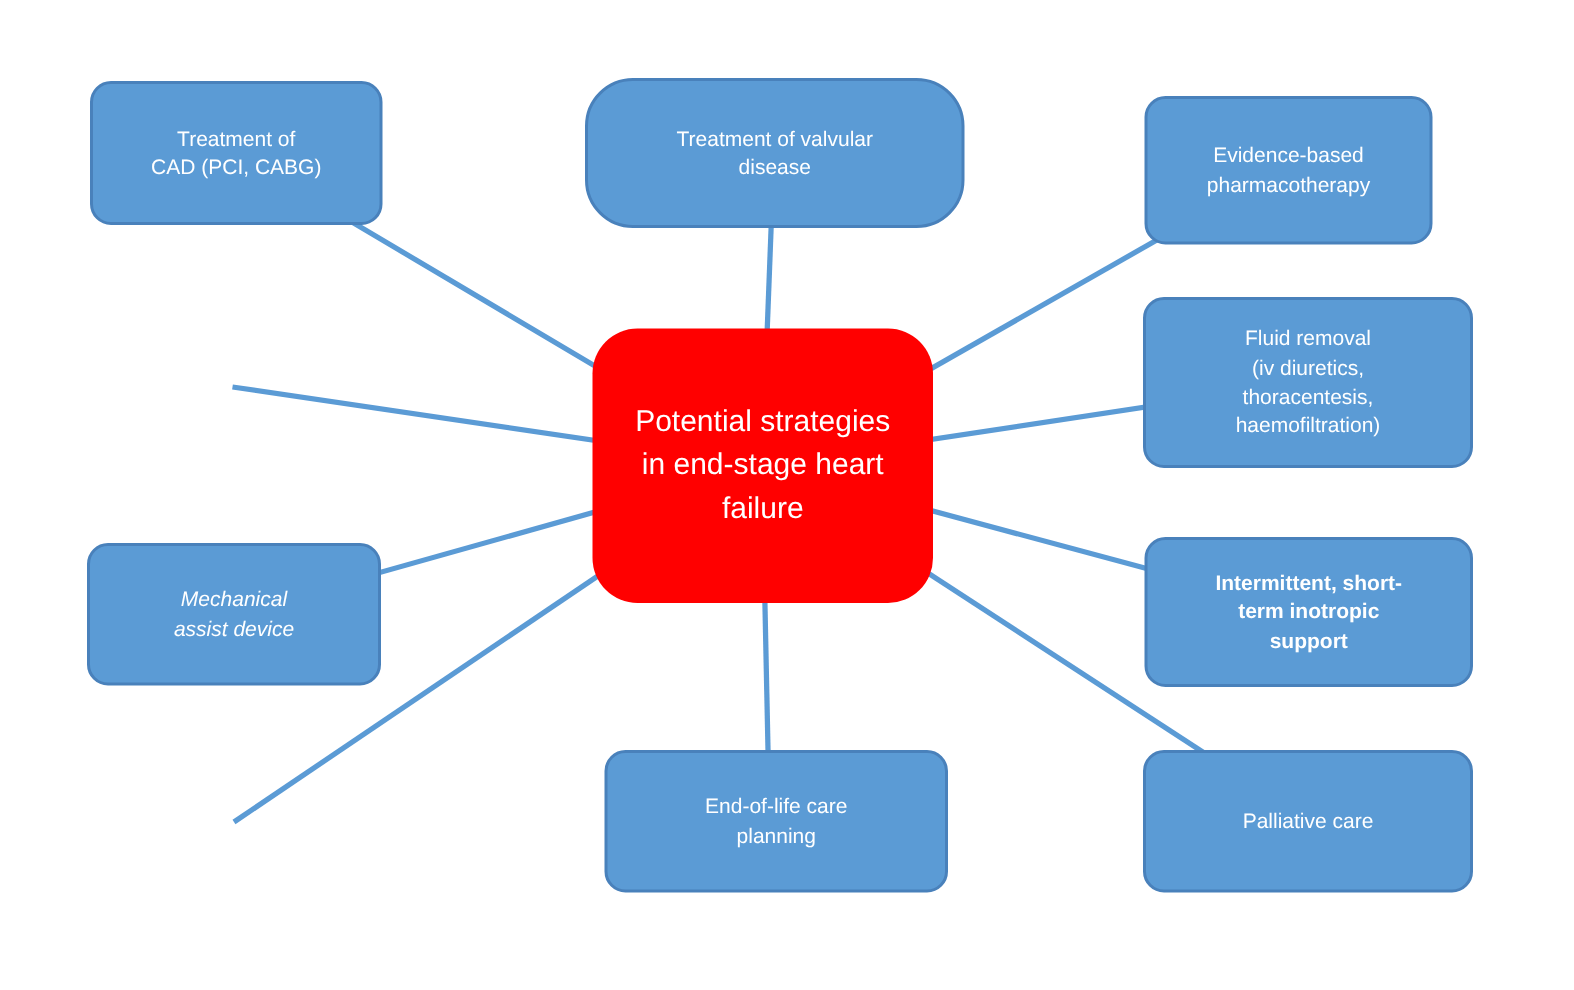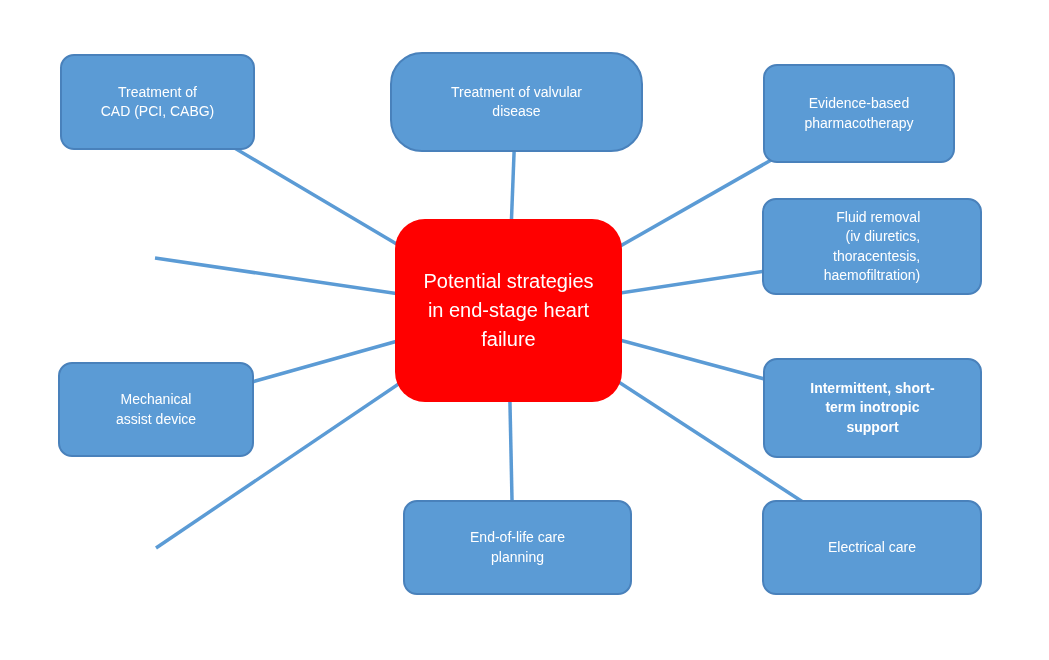--- a/index.html
+++ b/index.html
@@ -49,22 +49,22 @@
     border: none;
     border-radius: 30px;
     font-size: 20px;
     line-height: 1.45;
   }
   
   .pos-tl { left: 60px;  top: 54px;  width: 195px; height: 96px; }
   .pos-tc { left: 390px; top: 52px;  width: 253px; height: 100px; border-radius: 32px; }
   .pos-tr { left: 763px; top: 64px;  width: 192px; height: 99px; }
   .pos-l2 { left: 58px;  top: 203px; width: 195px; height: 110px; }
-  .pos-r2 { left: 762px; top: 198px; width: 220px; height: 97px; text-align: right; }
-  .pos-l3 { left: 58px;  top: 362px; width: 196px; height: 95px; }
+  .pos-r2 { left: 762px; top: 198px; width: 220px; height: 114px; }
+  .pos-l3 { left: 58px;  top: 362px; width: 196px; height: 95px; font-style: italic; }
   .pos-r3 { left: 763px; top: 358px; width: 219px; height: 100px; font-weight: bold; }
   .pos-bl { left: 58px;  top: 501px; width: 196px; height: 94px; }
   .pos-bc { left: 403px; top: 500px; width: 229px; height: 95px; }
   .pos-br { left: 762px; top: 500px; width: 220px; height: 95px; }
   .pos-center { left: 395px; top: 219px; width: 227px; height: 183px; }
 </style>
 </head>
 <body>
 
 <div class="canvas">
@@ -116,21 +116,21 @@
 support</span>
   </div>
 
 
   <div class="node pos-bc">
     <span>End-of-life care
 planning</span>
   </div>
 
   <div class="node pos-br">
-    <span>Electrical care</span>
+    <span>Palliative care</span>
   </div>
 
   <div class="node center-node pos-center">
     <span>Potential strategies
 in end-stage heart
 failure</span>
   </div>
 
 </div>
 

